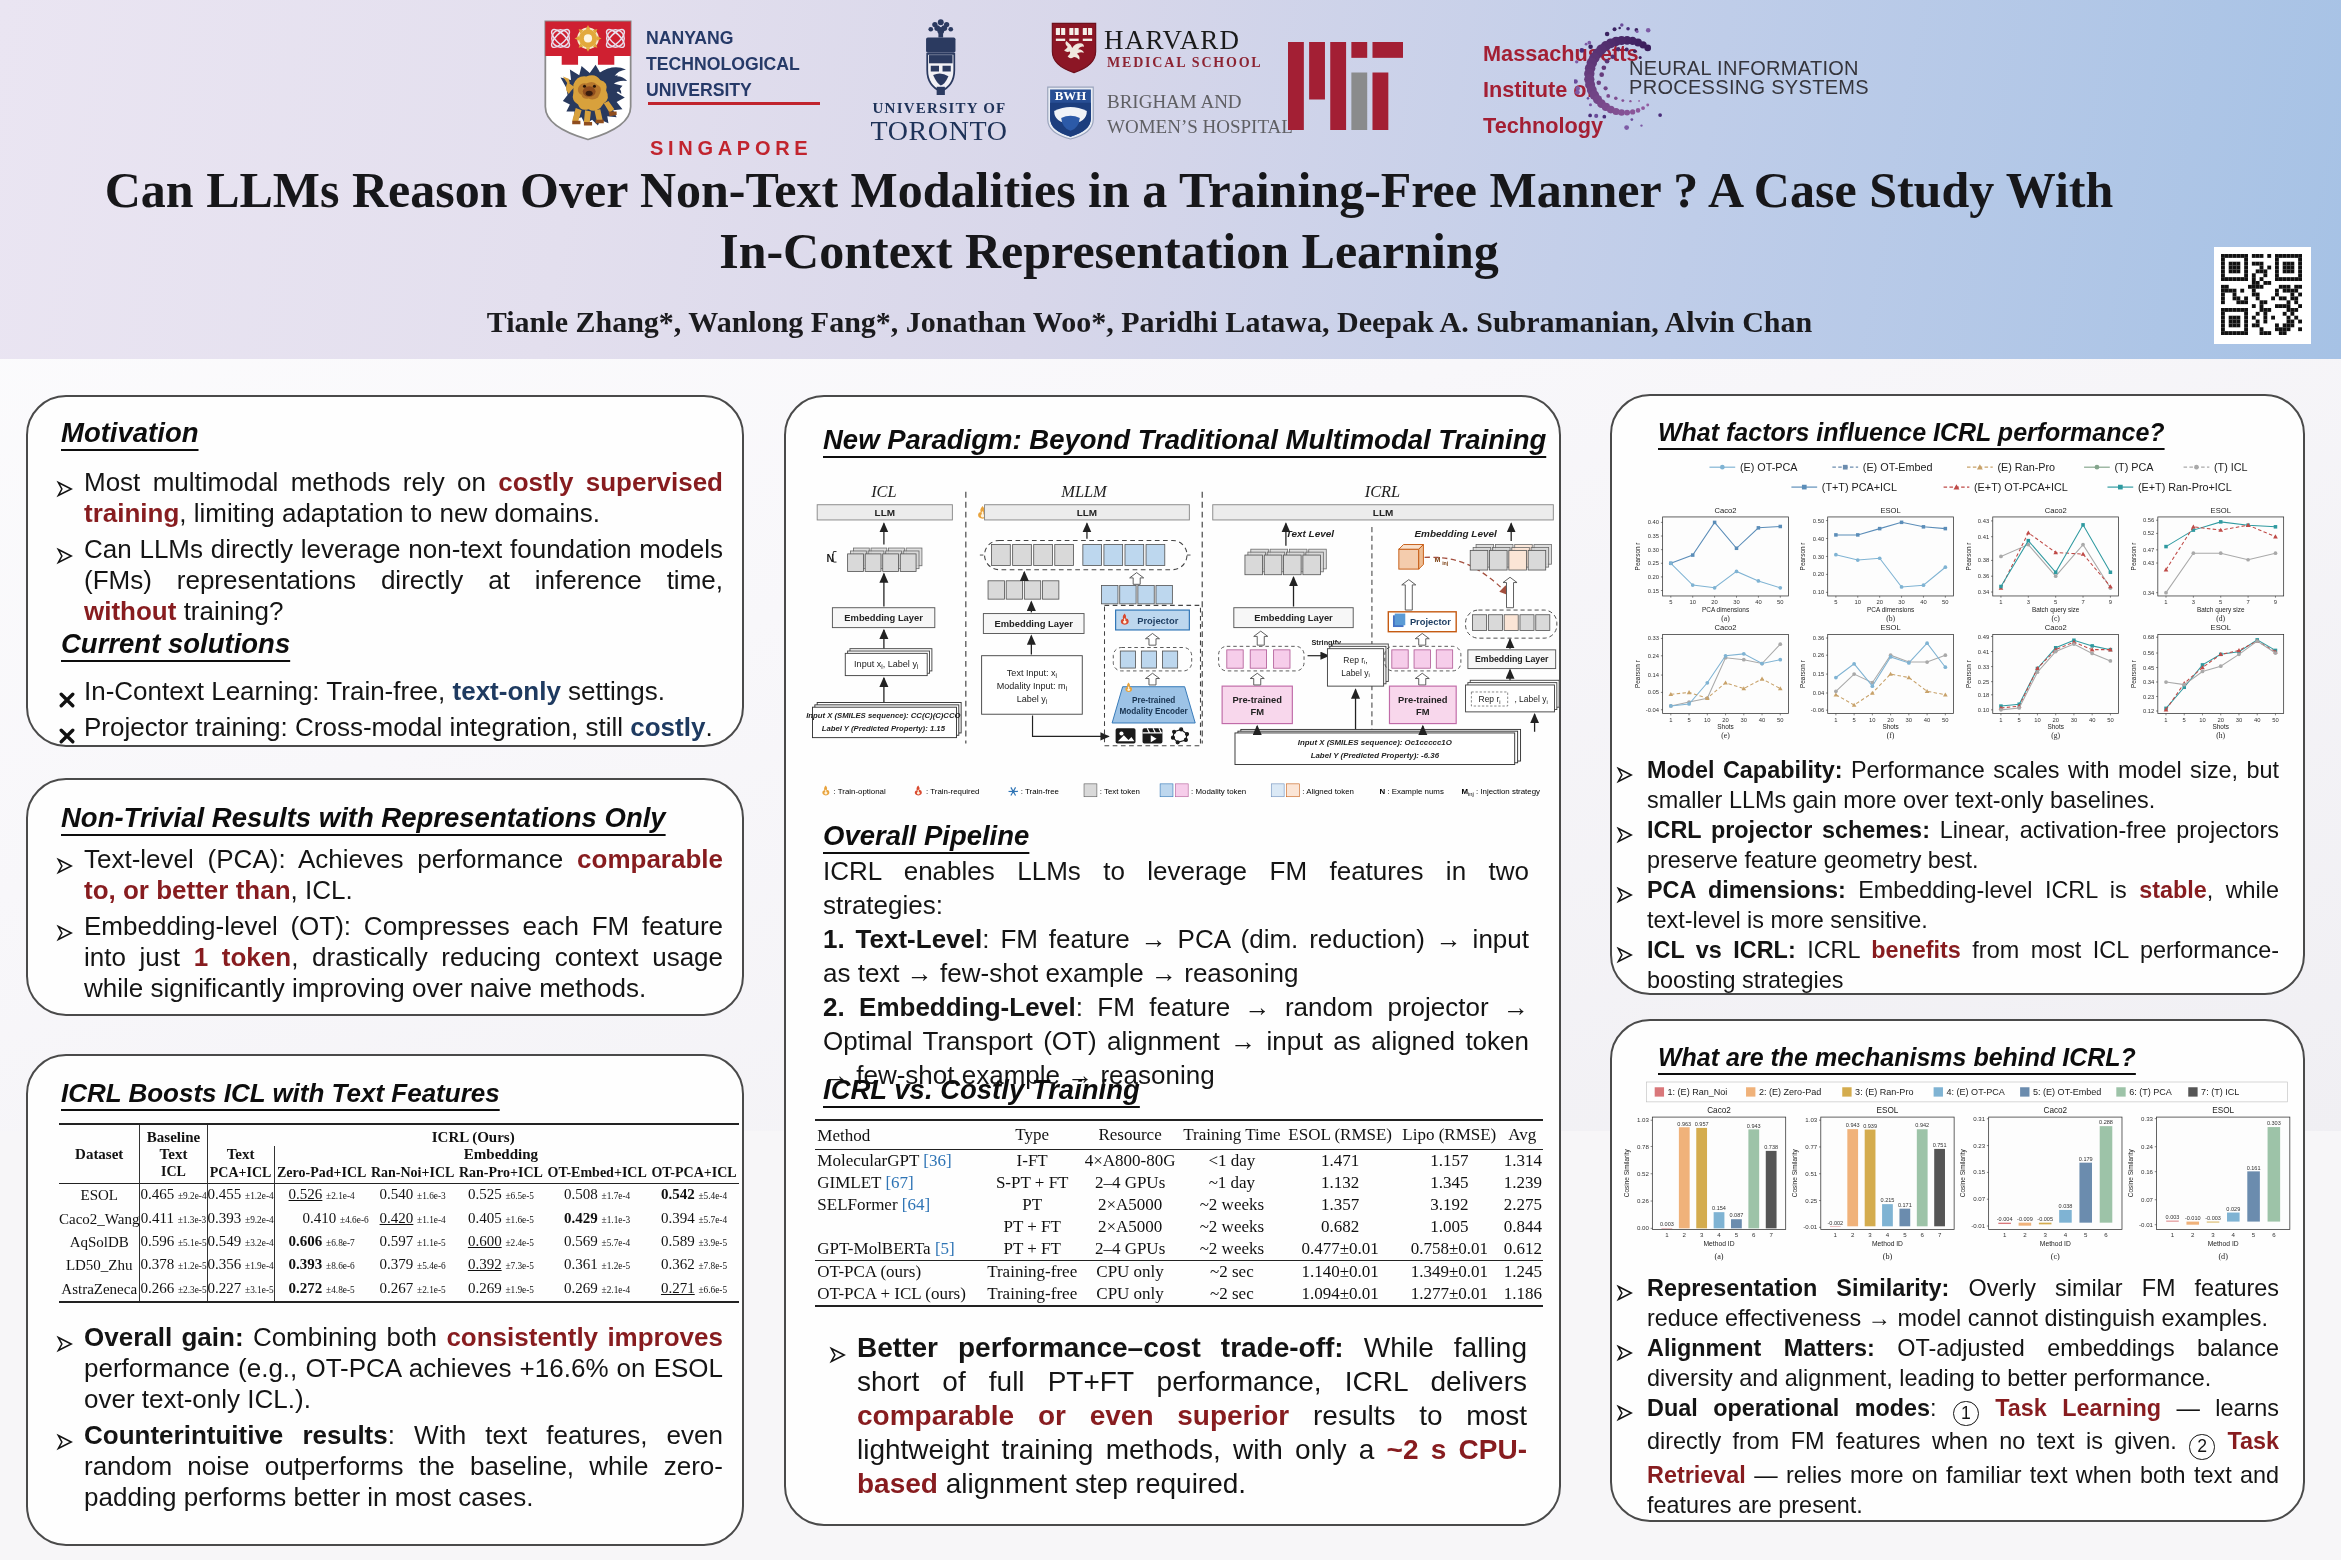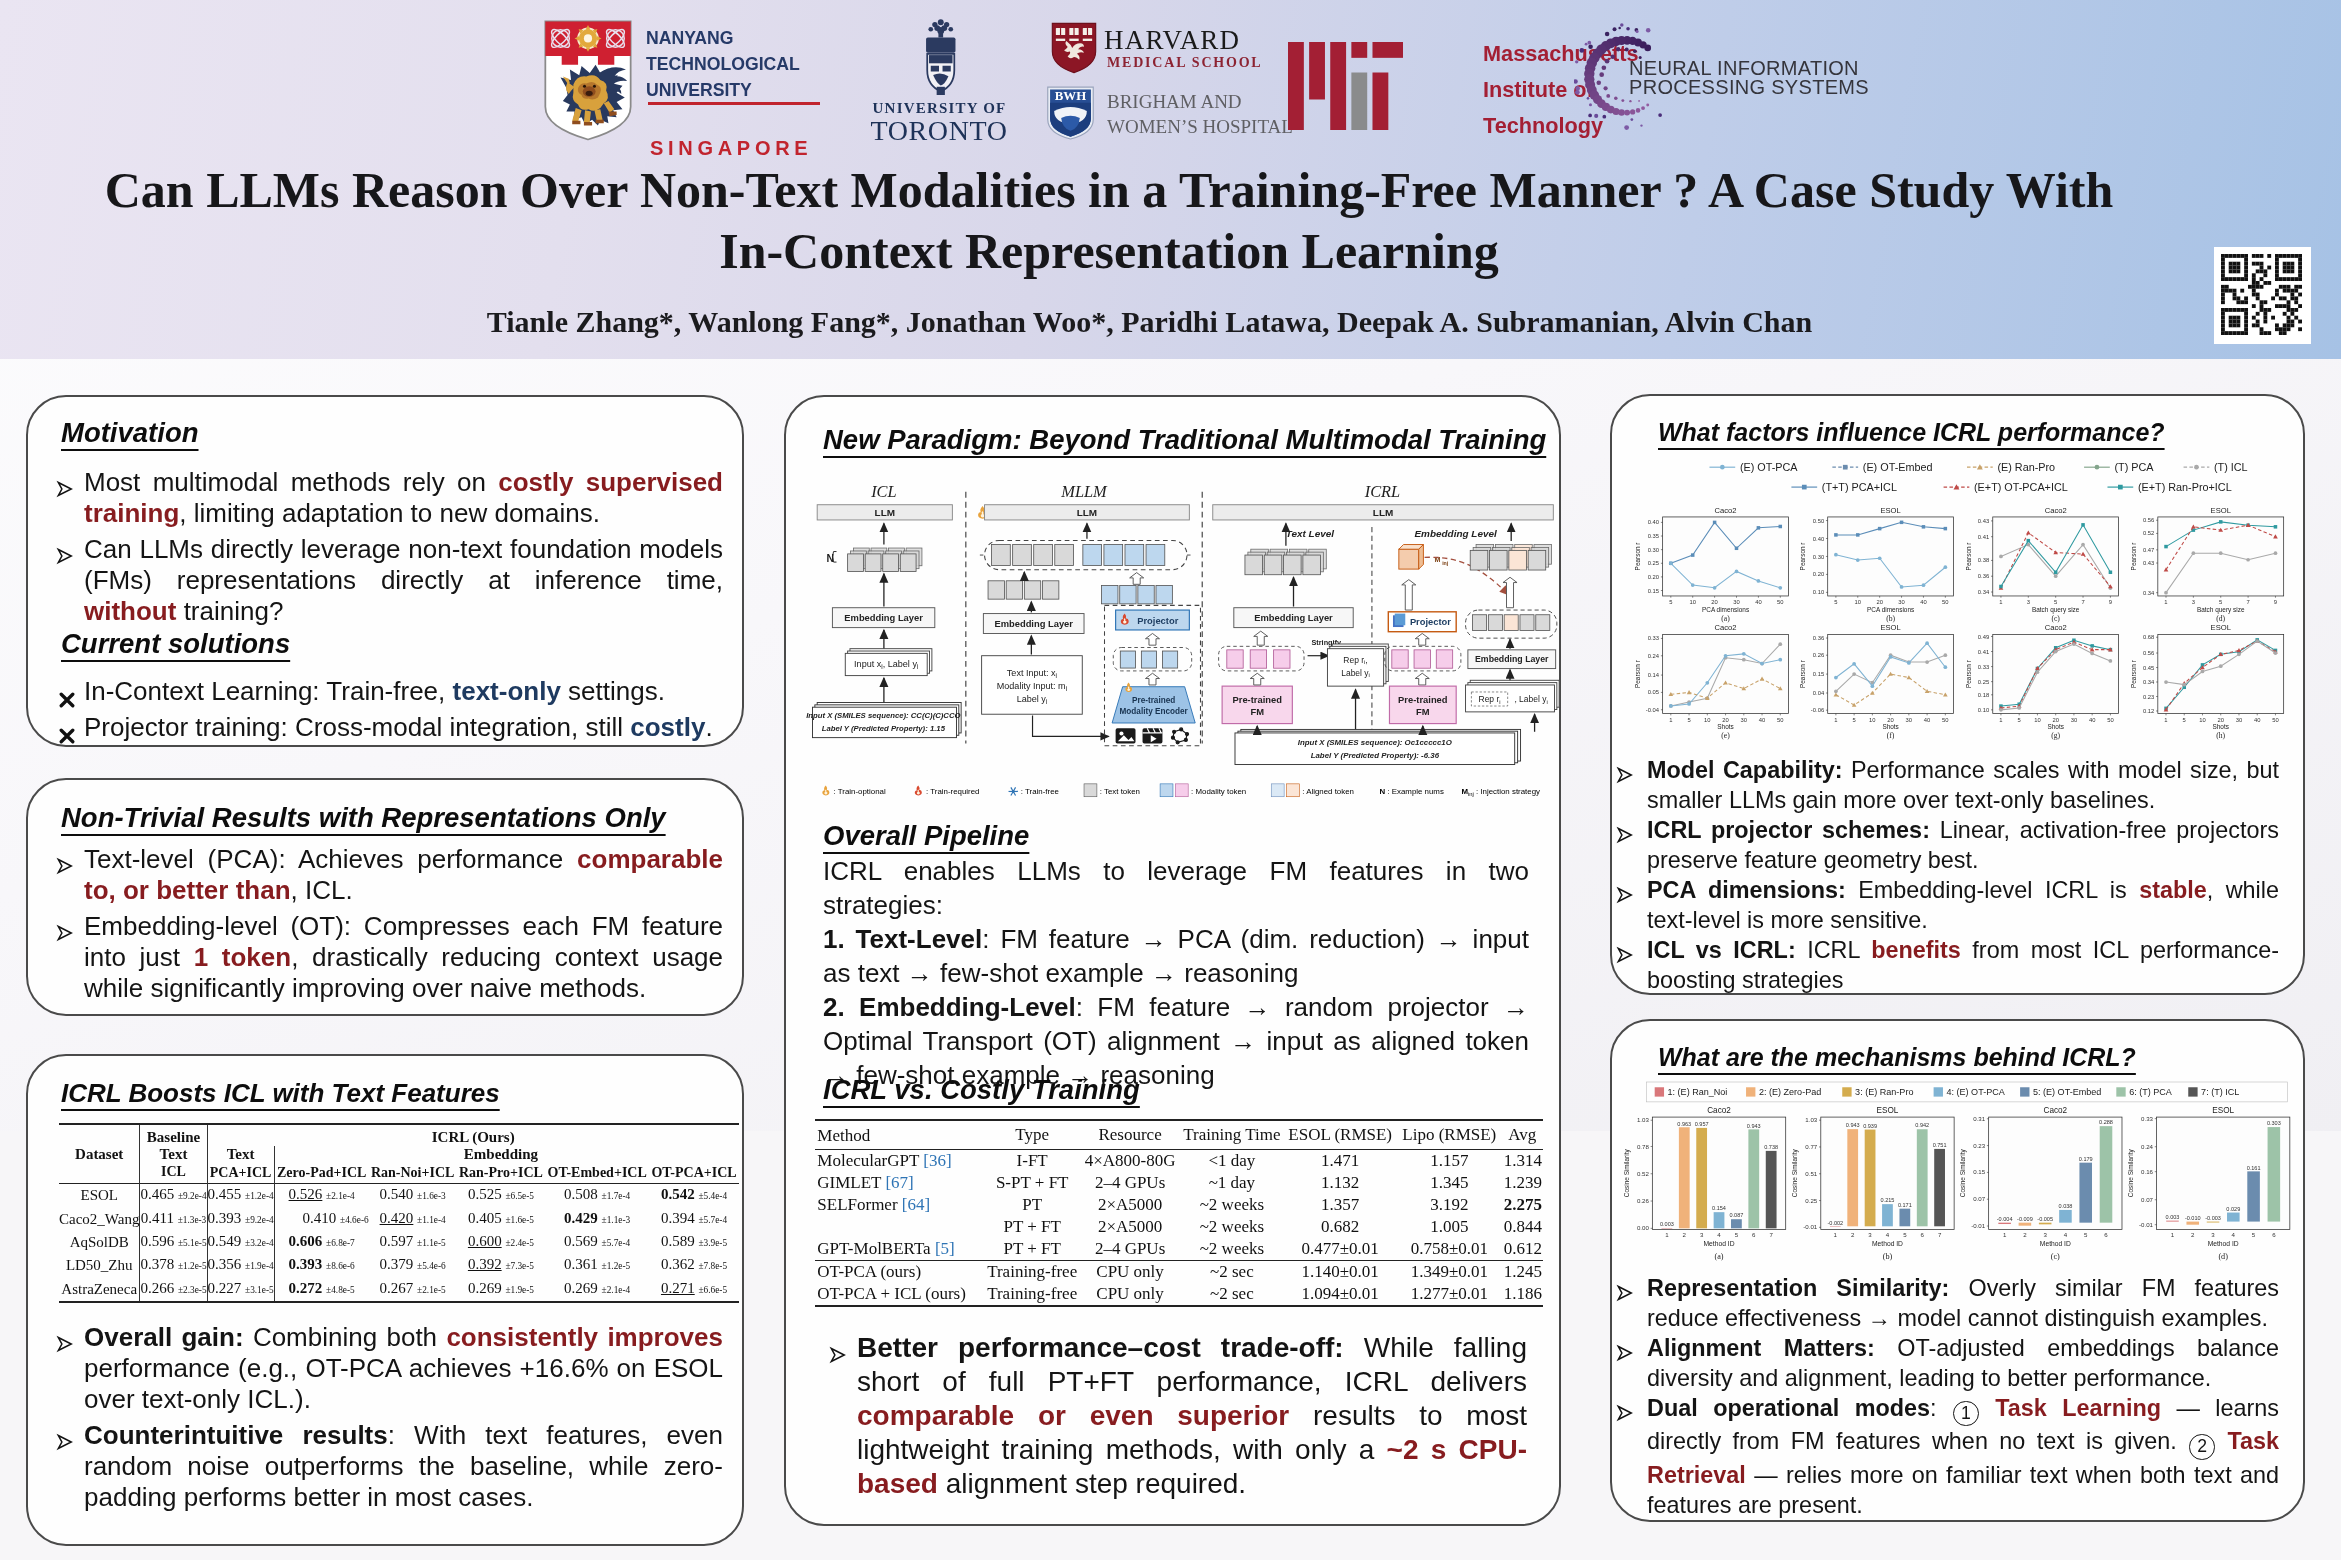--- a/index.html
+++ b/index.html
@@ -868,21 +868,21 @@
             <td style="text-align:center;width:108px;">1.345</td>
             <td style="text-align:center;">1.239</td>
           </tr>
           <tr style="">
             <td style="width:170px;padding-left:2.3px;">SELFormer <span style="color:#2e74b5">[64]</span></td>
             <td style="text-align:center;width:97px;">PT</td>
             <td style="text-align:center;width:98px;">2×A5000</td>
             <td style="text-align:center;width:105px;">~2 weeks</td>
             <td style="text-align:center;width:111px;">1.357</td>
             <td style="text-align:center;width:108px;">3.192</td>
-            <td style="text-align:right;font-weight:bold;">2.275</td>
+            <td style="text-align:right;">2.275</td>
           </tr>
           <tr style="">
             <td style="width:170px;padding-left:2.3px;"></td>
             <td style="text-align:center;width:97px;">PT + FT</td>
             <td style="text-align:center;width:98px;">2×A5000</td>
             <td style="text-align:center;width:105px;">~2 weeks</td>
             <td style="text-align:center;width:111px;">0.682</td>
             <td style="text-align:center;width:108px;">1.005</td>
             <td style="text-align:center;">0.844</td>
           </tr>

